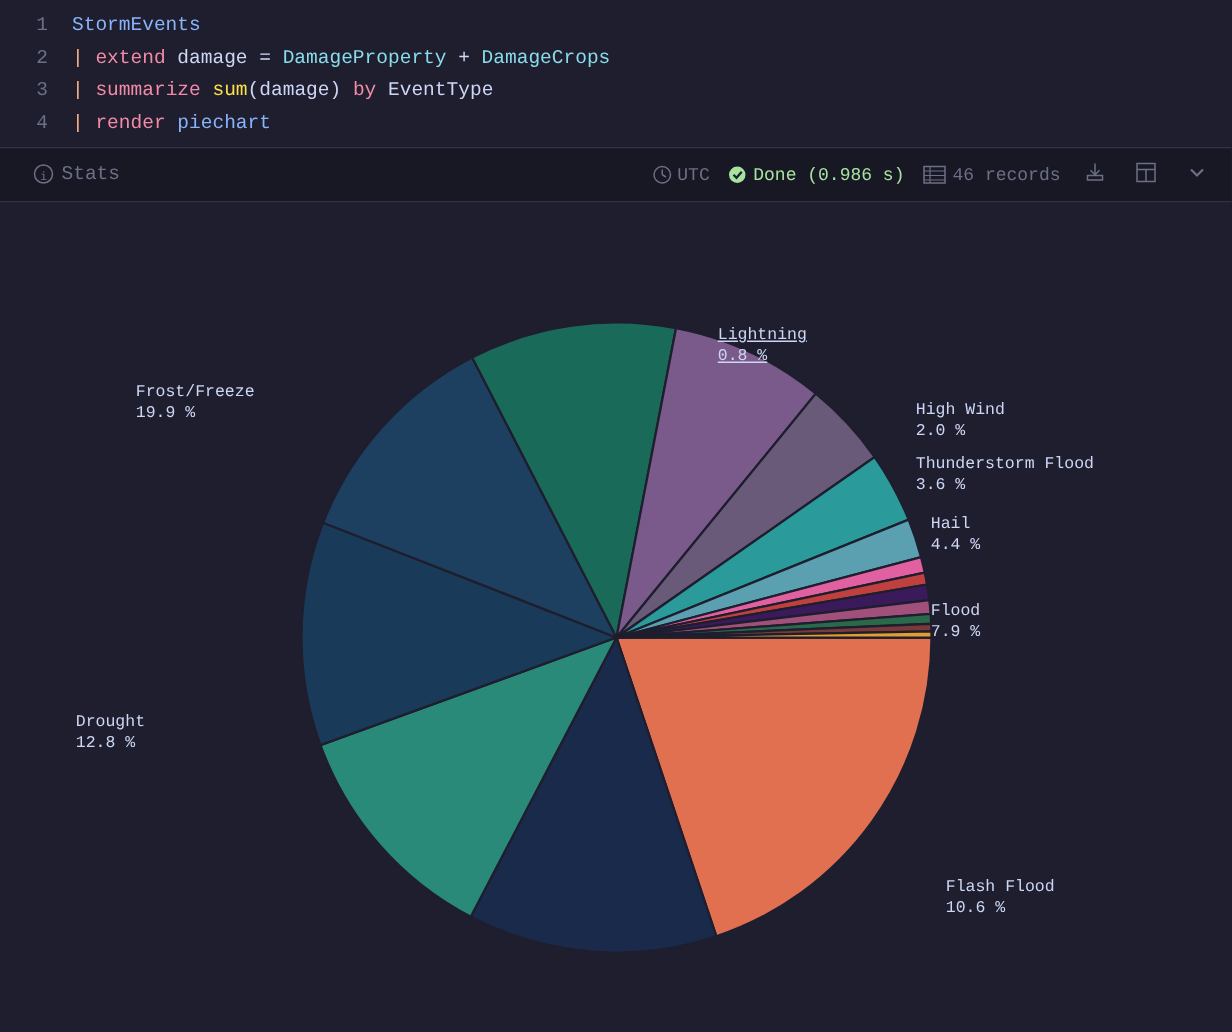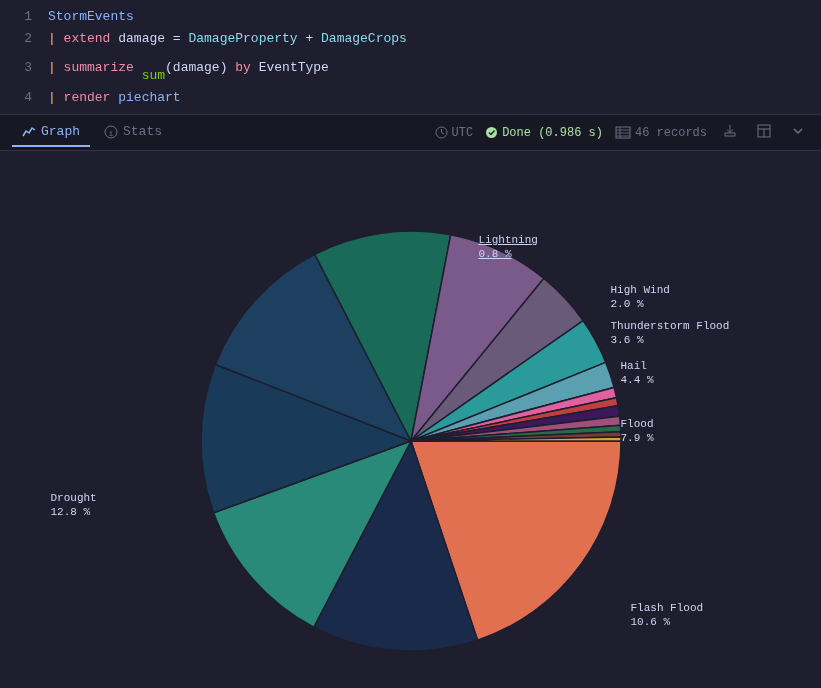--- a/index.html
+++ b/index.html
@@ -29,21 +29,21 @@
       color: #6c7086;
       width: 24px;
       text-align: right;
       margin-right: 16px;
       user-select: none;
       flex-shrink: 0;
     }
     .kw-blue { color: #89b4fa; }
     .kw-orange { color: #fab387; }
     .kw-pink { color: #f38ba8; }
-    .kw-yellow { color: #84cc16; margin-top: 16px; }
+    .kw-yellow { color: #fde047; }
     .kw-white { color: #cdd6f4; }
     .kw-cyan { color: #89dceb; }
 
     
     .toolbar {
       background: #181825;
       display: flex;
       align-items: center;
       padding: 0 12px;
       height: 36px;
@@ -154,26 +154,20 @@
   <div class="code-line">
     <span class="line-num">4</span>
     <span class="kw-orange">|&nbsp;</span>
     <span class="kw-pink">render</span>
     <span class="kw-white">&nbsp;</span>
     <span class="kw-blue">piechart</span>
   </div>
 </div>
 
 <div class="toolbar">
-  <div class="tab active">
-    <svg width="14" height="14" viewBox="0 0 14 14">
-      <polyline points="1,11 4,6 7,8 10,3 13,5" fill="none" stroke="#89b4fa" stroke-width="1.5"></polyline>
-    </svg>
-    <span>Graph</span>
-  </div>
   <div class="tab">
     <svg width="14" height="14" viewBox="0 0 14 14">
       <circle cx="7" cy="7" r="6" fill="none" stroke="#6c7086" stroke-width="1"></circle>
       <text x="7" y="11" text-anchor="middle" font-size="8" fill="#6c7086">i</text>
     </svg>
     <span>Stats</span>
   </div>
 
   <div class="toolbar-right">
     <span style="display:flex;align-items:center;gap:4px;">
@@ -239,20 +233,24 @@
         <path d="M 0 0 L 194.74 -78.58 A 210 210 0 0 1 203.05 -53.59 Z" fill="#5aa0b0" stroke="#1e1e2e" stroke-width="1.5"></path>
         <path d="M 0 0 L 203.05 -53.59 A 210 210 0 0 1 205.50 -43.26 Z" fill="#e060a0" stroke="#1e1e2e" stroke-width="1.5"></path>
         <path d="M 0 0 L 205.50 -43.26 A 210 210 0 0 1 207.00 -35.34 Z" fill="#c04040" stroke="#1e1e2e" stroke-width="1.5"></path>
         <path d="M 0 0 L 207.00 -35.34 A 210 210 0 0 1 208.53 -24.84 Z" fill="#3a1a5a" stroke="#1e1e2e" stroke-width="1.5"></path>
         <path d="M 0 0 L 208.53 -24.84 A 210 210 0 0 1 209.41 -15.73 Z" fill="#a0507a" stroke="#1e1e2e" stroke-width="1.5"></path>
         <path d="M 0 0 L 209.41 -15.73 A 210 210 0 0 1 209.80 -9.15 Z" fill="#2a6a4a" stroke="#1e1e2e" stroke-width="1.5"></path>
         <path d="M 0 0 L 209.80 -9.15 A 210 210 0 0 1 209.96 -4.03 Z" fill="#7a3a3a" stroke="#1e1e2e" stroke-width="1.5"></path>
         <path d="M 0 0 L 209.96 -4.03 A 210 210 0 0 1 210.00 0.00 Z" fill="#e0a030" stroke="#1e1e2e" stroke-width="1.5"></path>
       </svg>
 
+    <div class="label" style="left:60px;top:90px;">
+      <span>Frost/Freeze</span><br>
+      <span>19.9 %</span>
+    </div>
 
     <div class="label" style="left:20px;top:310px;">
       <span>Drought</span><br>
       <span>12.8 %</span>
     </div>
 
     <div class="label" style="left:600px;top:380px;margin-top:40px;">
       <span>Flash Flood</span><br>
       <span>10.6 %</span>
     </div>

